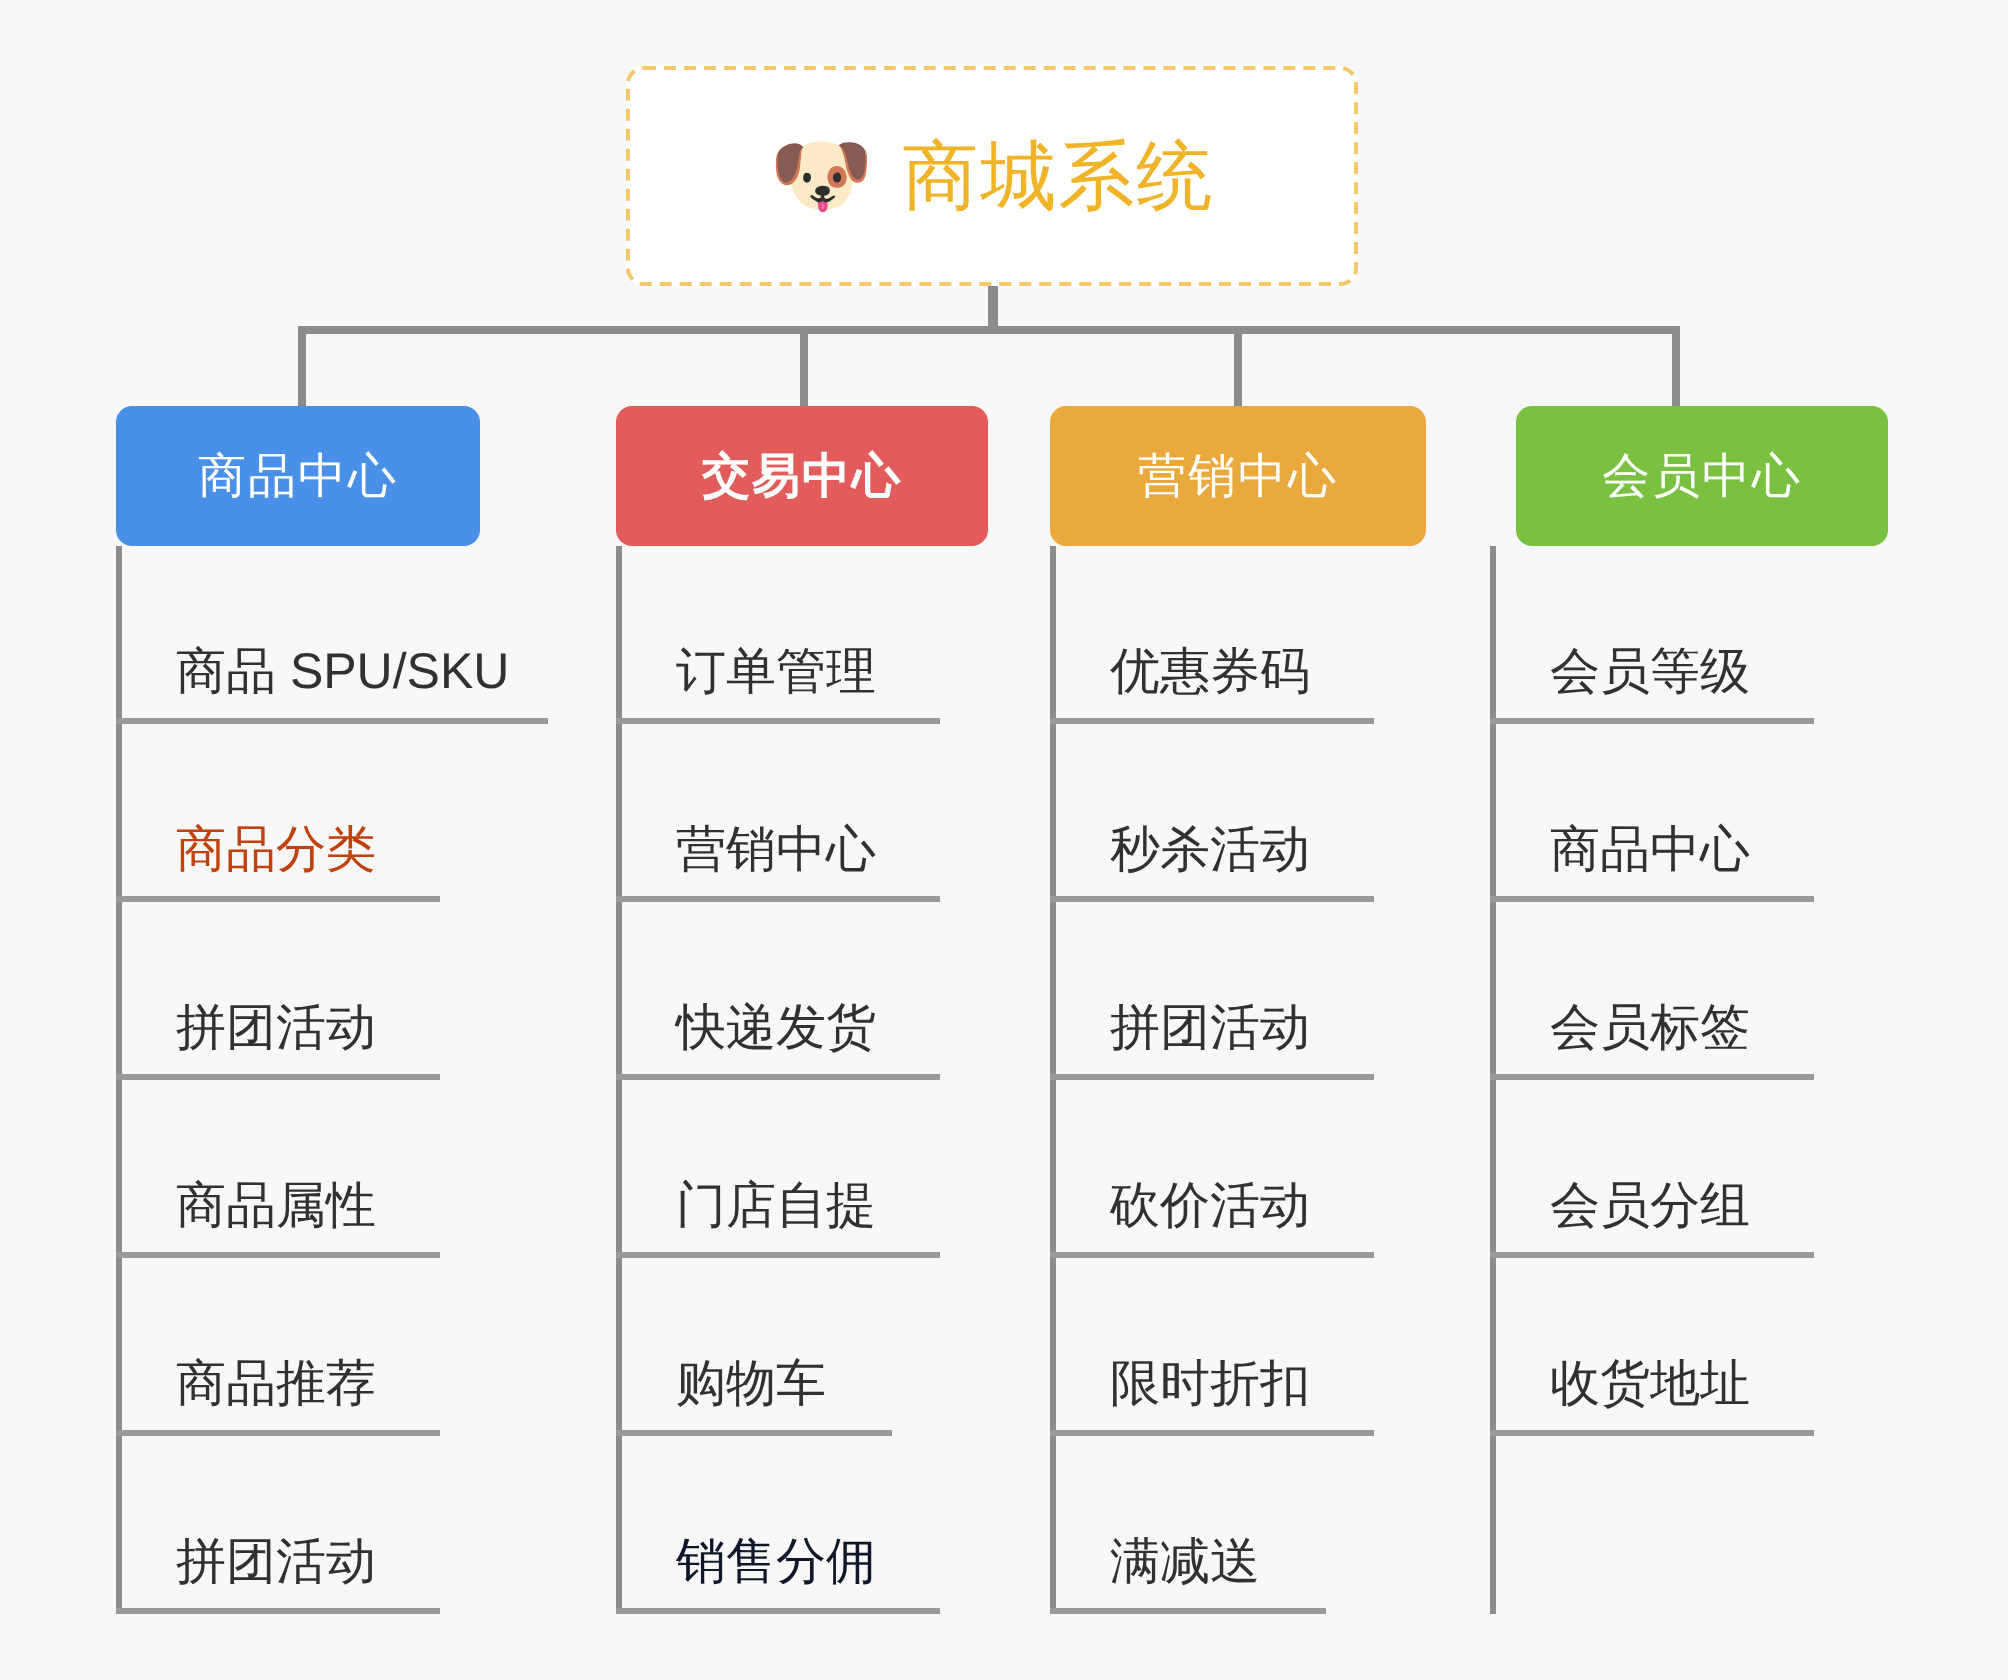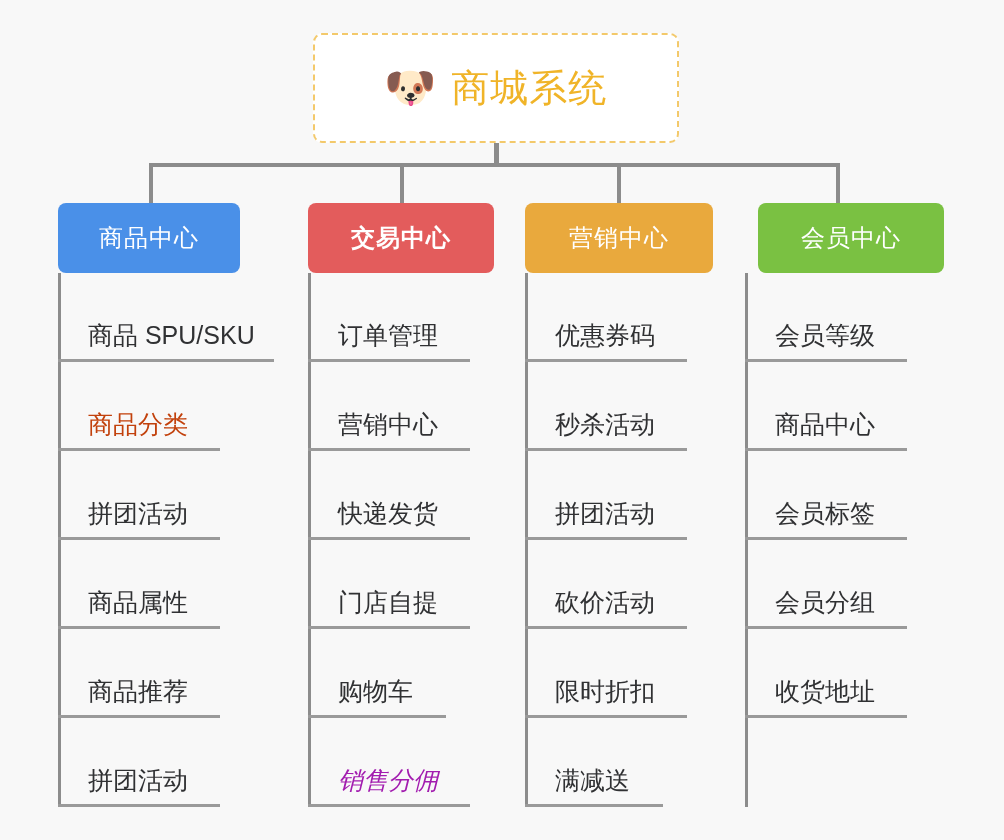--- a/index.html
+++ b/index.html
@@ -182,21 +182,21 @@
       <div class="leaf">
         <div class="leaf-rule" style="width: 162px; background: rgb(154, 154, 154);"></div>
         <span class="leaf-text" style="color: rgb(48, 49, 51);">门店自提</span>
       </div>
       <div class="leaf">
         <div class="leaf-rule" style="width: 138px; background: rgb(154, 154, 154);"></div>
         <span class="leaf-text" style="color: rgb(48, 49, 51);">购物车</span>
       </div>
       <div class="leaf">
         <div class="leaf-rule" style="width: 162px; background: rgb(154, 154, 154);"></div>
-        <span class="leaf-text" style="color: #a21caf; font-style: italic;">销售分佣</span>
+        <span class="leaf-text" style="color: #0f172a;">销售分佣</span>
       </div>
     </div>
 </div>
 
 <div class="column" id="col-2">
   <div class="cat-box" style="background: rgb(233, 169, 61); width: 188px;">营销中心</div>
   <div class="leaf-list">
     <div class="spine" style="background: rgb(140, 140, 140); height: 534px;"></div>
   <div class="leaf">
         <div class="leaf-rule" style="width: 162px; background: rgb(154, 154, 154);"></div>

